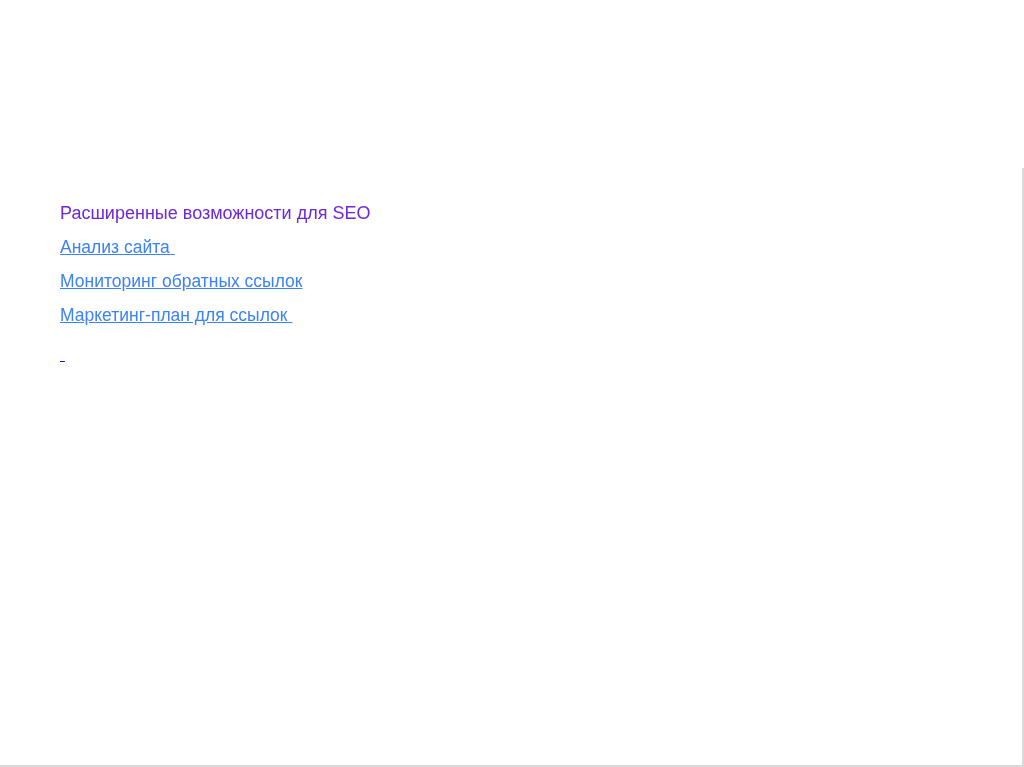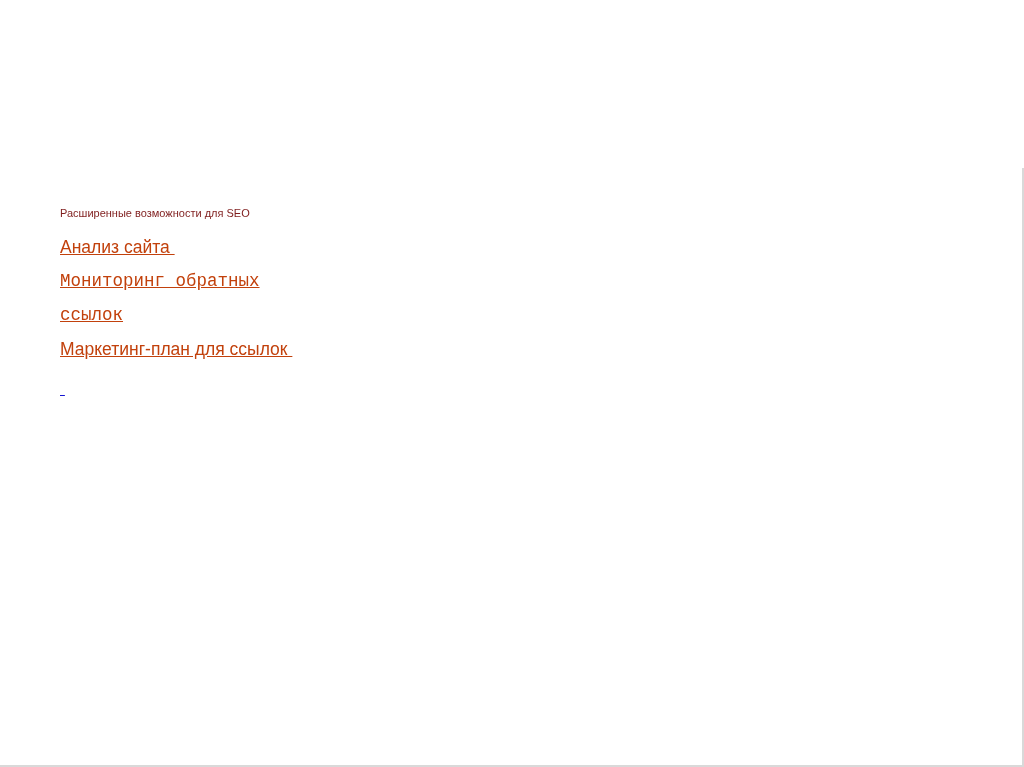--- a/index.html
+++ b/index.html
@@ -40,38 +40,37 @@
     height: 2px;
     background: #d9d9d9;
   }
   .content {
     position: absolute;
     left: 60px;
     top: 196px;
     width: 700px;
   }
   .line {
-    font-size: 11px;
+    font-size: 18px;
     line-height: 34px;
-    color: #7f1d1d;
+    color: #6d28d9;
     white-space: pre;
   }
   .link {
     display: block;
     font-size: 17.5px;
     line-height: 34px;
-    color: #c2410c;
+    color: #3b82f6;
     text-decoration: underline;
     white-space: pre;
     cursor: pointer;
   }
   .link.wrap {
     max-width: 252px;
     white-space: normal;
-    font-family: Liberation Mono, monospace;
   }
   .trailing-link {
     display: block;
     margin-top: 12px;
     font-size: 17.5px;
     line-height: 20px;
     color: #1414d2;
     text-decoration: underline;
     white-space: pre;
     cursor: pointer;

